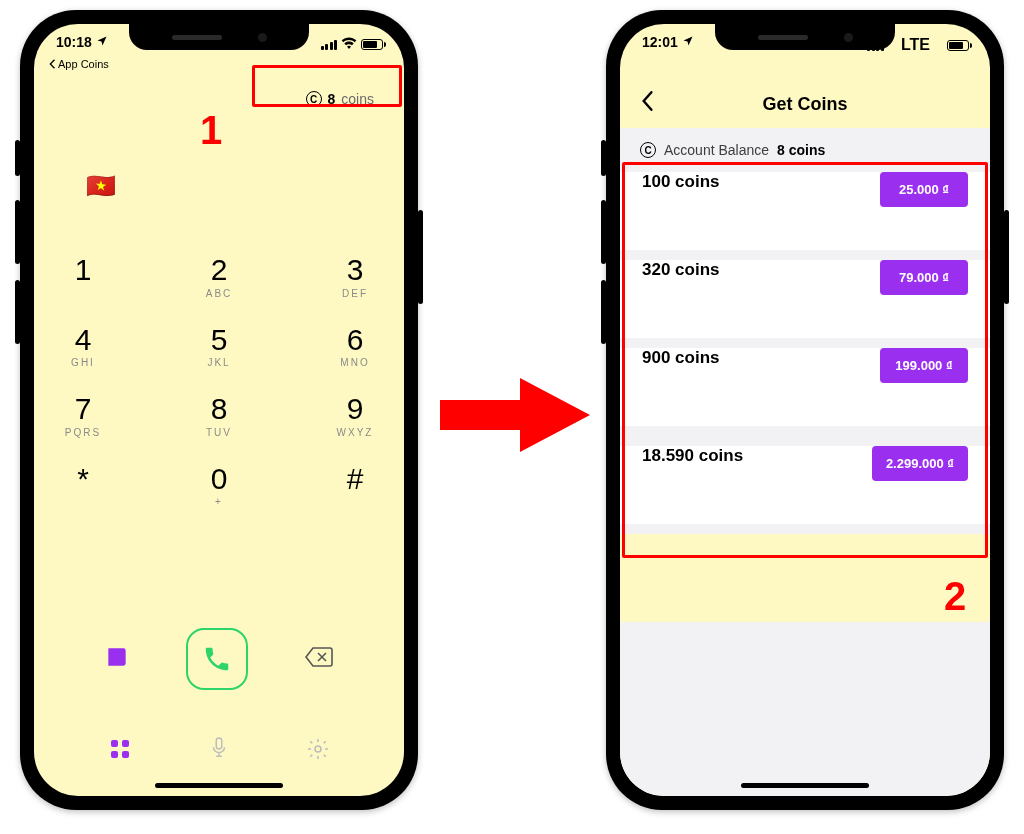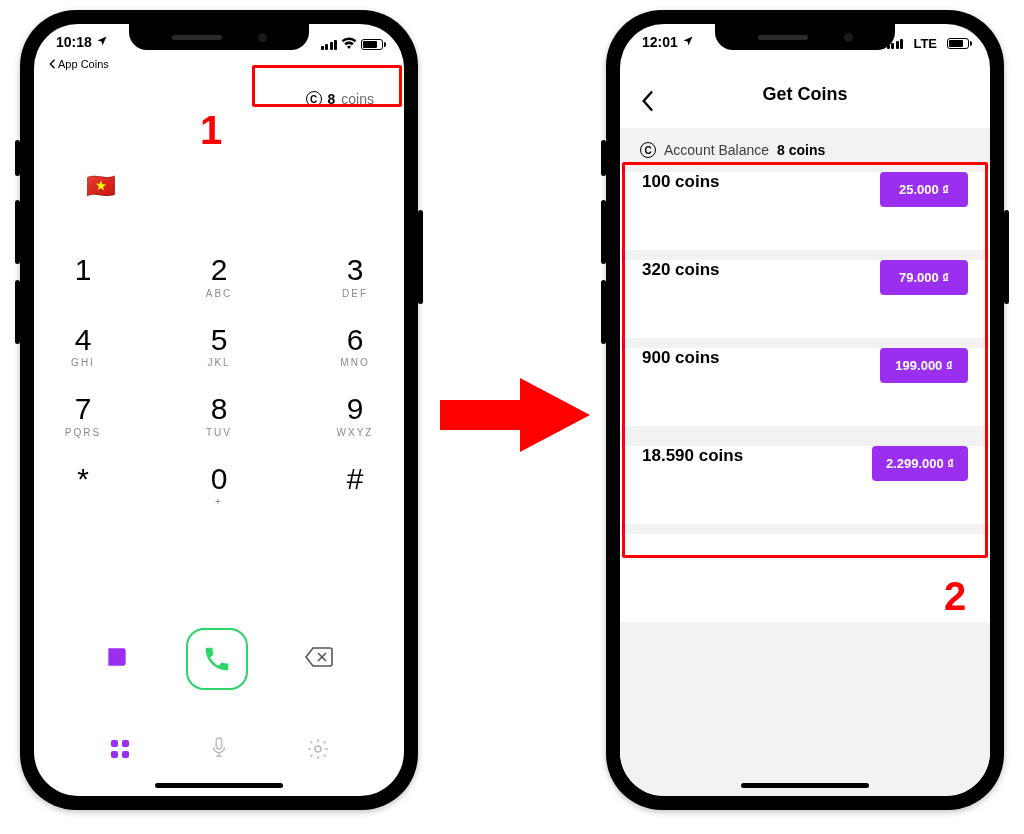--- a/index.html
+++ b/index.html
@@ -23,21 +23,21 @@
   }
   .phone.left  { left: 20px; top: 10px; }
   .phone.right { left: 606px; top: 10px; }
   .side-btn { position: absolute; background:#000; border-radius:3px; }
   .sb-l1 { left:-5px; top:130px; width:5px; height:36px; }
   .sb-l2 { left:-5px; top:190px; width:5px; height:64px; }
   .sb-l3 { left:-5px; top:270px; width:5px; height:64px; }
   .sb-r  { right:-5px; top:200px; width:5px; height:94px; }
   .screen {
     width: 100%; height: 100%;
-    background:#ffffff;
+    background:#fef9c3;
     border-radius:44px;
     position:relative;
     overflow:hidden;
     text-decoration:underline;
   }
   .notch {
     position:absolute; top:0; left:50%; transform:translateX(-50%);
     width:180px; height:26px; background:#000;
     border-bottom-left-radius:18px; border-bottom-right-radius:18px;
     z-index:20; display:flex; align-items:center; justify-content:center; gap:36px;
@@ -58,21 +58,21 @@
   .loc-icon { font-size:12px; }
   .bars { display:inline-flex; align-items:flex-end; gap:1.5px; height:11px; }
   .bars span { width:3px; background:#000; border-radius:1px; }
   .bars span:nth-child(1){height:4px;} .bars span:nth-child(2){height:6px;}
   .bars span:nth-child(3){height:8px;} .bars span:nth-child(4){height:10px;}
   .wifi-ic { width:16px; height:12px; }
   .battery { display:inline-flex; align-items:center; }
   .battery .body { width:22px; height:11px; border:1px solid #000; border-radius:3px; position:relative; }
   .battery .body::after { content:""; position:absolute; left:1px; top:1px; bottom:1px; width:70%; background:#000; border-radius:1px; }
   .battery .tip { width:2px; height:5px; background:#000; border-radius:0 2px 2px 0; margin-left:1px; }
-  .lte { font-size:13px; font-weight:600; margin:0 6px; }
+  .lte { font-size:16px; font-weight:600; margin:0 13px; }
   .back-appstore { position:absolute; left:14px; top:34px; font-size:11px; color:#000; display:flex; align-items:center; gap:2px; }
 
   
   .coins-badge {
     position:absolute; top:60px; right:20px; height:30px;
     border-radius:6px; display:flex; align-items:center; gap:6px;
     padding:0 10px; font-size:14px; color:#000;
   }
   .coins-badge .num { font-weight:700; }
   .coins-badge .lbl { color:#6b6b6b; }
@@ -84,21 +84,21 @@
   .key .l { font-size:10px; letter-spacing:2px; color:#8a8a8a; margin-top:2px; height:12px; }
   .action-row { position:absolute; bottom:106px; left:0; right:0; display:flex; justify-content:center; gap:56px; align-items:center; }
   .contacts-ic { color:#9b2ff0; }
   .call-btn { width:62px; height:62px; border:2px solid #2cd46a; border-radius:18px; display:flex; align-items:center; justify-content:center; }
   .backspace-ic { color:#333; }
   .tabbar { position:absolute; bottom:30px; left:0; right:0; display:flex; justify-content:space-around; align-items:center; padding:0 36px; }
   .tile-ic { color:#9b2ff0; }
   .mic-ic, .gear-ic { color:#bdbdbd; }
 
   
-  .gc-header { position:absolute; top:60px; left:0; right:0; height:40px; display:flex; justify-content:center; }
+  .gc-header { position:absolute; top:60px; left:0; right:0; height:40px; display:flex; align-items:center; justify-content:center; }
   .gc-back { position:absolute; left:20px; top:6px; font-size:24px; color:#000; cursor:pointer; }
   .gc-title { font-size:18px; font-weight:600; }
   .gc-balance { position:absolute; top:104px; left:0; right:0; height:44px; background:#f2f2f4; display:flex; align-items:center; gap:8px; padding:0 20px; font-size:14px; }
   .gc-balance .lbl { color:#3d3d3d; }
   .gc-balance .val { font-weight:700; }
   .gc-list { position:absolute; top:148px; left:0; right:0; }
   .gc-row { height:78px; background:#fff; display:flex; align-items:flex-start; justify-content:space-between; padding:0 22px; }
   .gc-sep { height:10px; background:#f2f2f4; }
   .gc-row .amt { font-size:17px; font-weight:600; color:#000; }
   .gc-row .price { background:#9b2ff0; color:#fff; font-size:13px; font-weight:600; padding:10px 14px; border-radius:4px; min-width:88px; text-align:center; cursor:pointer; }

